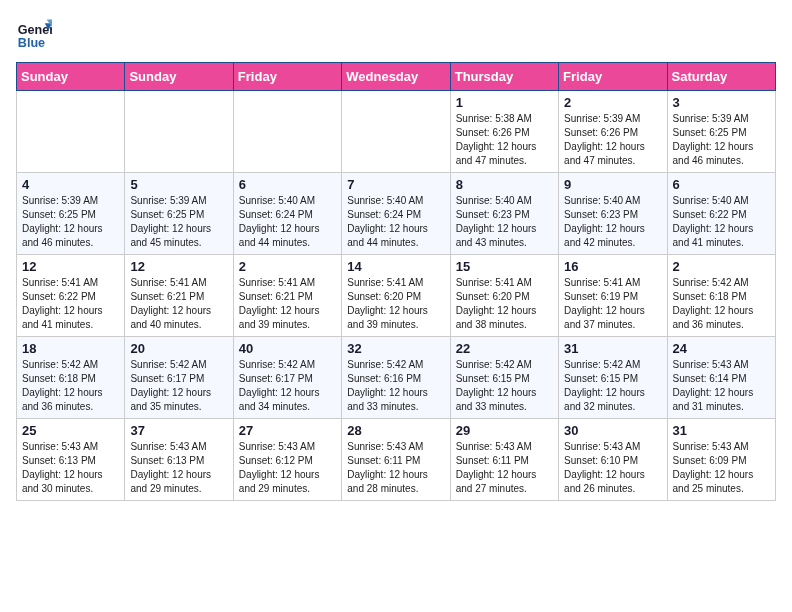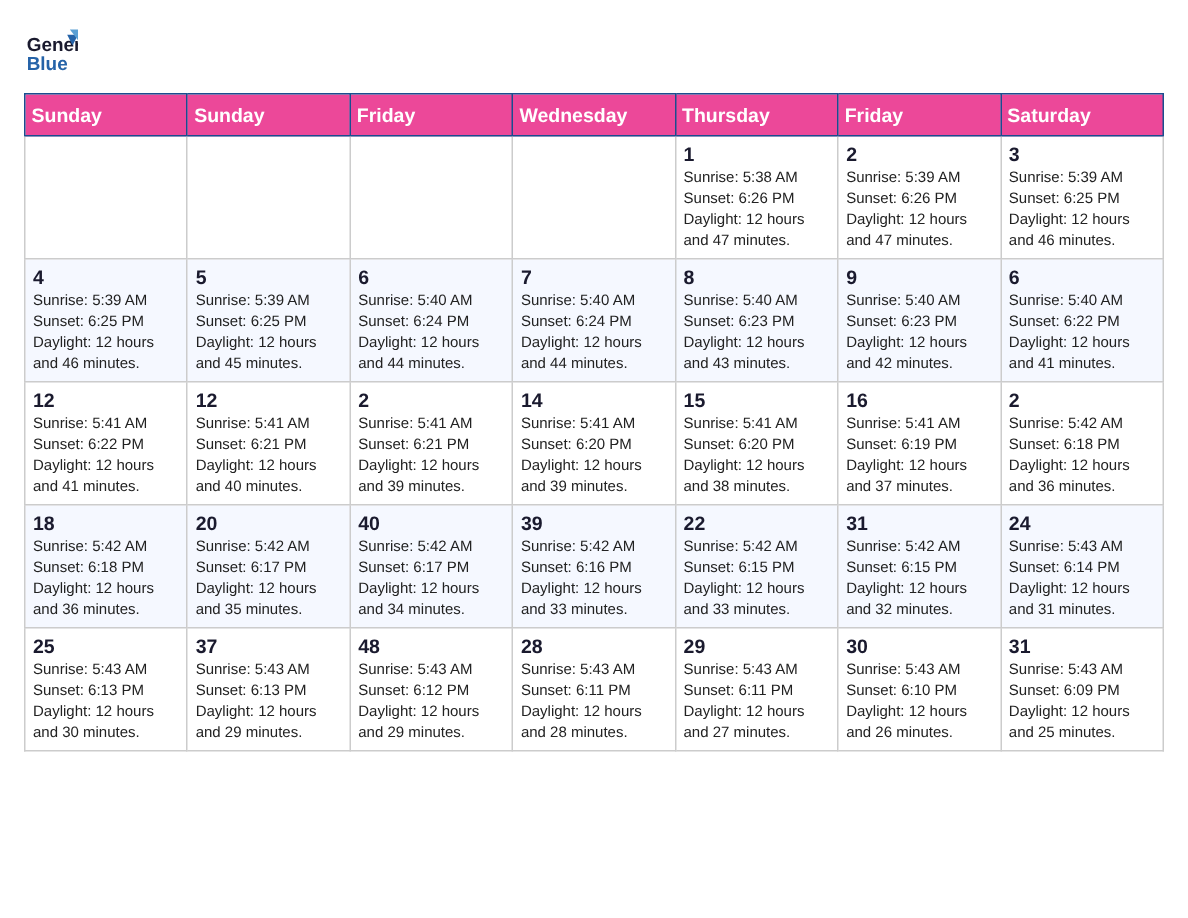--- a/index.html
+++ b/index.html
@@ -255,21 +255,21 @@
 and 35 minutes.</div>
         </td>
         <td>
           <div class="day-number">40</div>
           <div class="day-info" style="white-space: pre-line;">Sunrise: 5:42 AM
 Sunset: 6:17 PM
 Daylight: 12 hours
 and 34 minutes.</div>
         </td>
         <td>
-          <div class="day-number">39</div>
+          <div class="day-number">32</div>
           <div class="day-info" style="white-space: pre-line;">Sunrise: 5:42 AM
 Sunset: 6:16 PM
 Daylight: 12 hours
 and 33 minutes.</div>
         </td>
         <td>
           <div class="day-number">22</div>
           <div class="day-info" style="white-space: pre-line;">Sunrise: 5:42 AM
 Sunset: 6:15 PM
 Daylight: 12 hours
@@ -299,21 +299,21 @@
 and 30 minutes.</div>
         </td>
         <td>
           <div class="day-number">37</div>
           <div class="day-info" style="white-space: pre-line;">Sunrise: 5:43 AM
 Sunset: 6:13 PM
 Daylight: 12 hours
 and 29 minutes.</div>
         </td>
         <td>
-          <div class="day-number">48</div>
+          <div class="day-number">27</div>
           <div class="day-info" style="white-space: pre-line;">Sunrise: 5:43 AM
 Sunset: 6:12 PM
 Daylight: 12 hours
 and 29 minutes.</div>
         </td>
         <td>
           <div class="day-number">28</div>
           <div class="day-info" style="white-space: pre-line;">Sunrise: 5:43 AM
 Sunset: 6:11 PM
 Daylight: 12 hours

